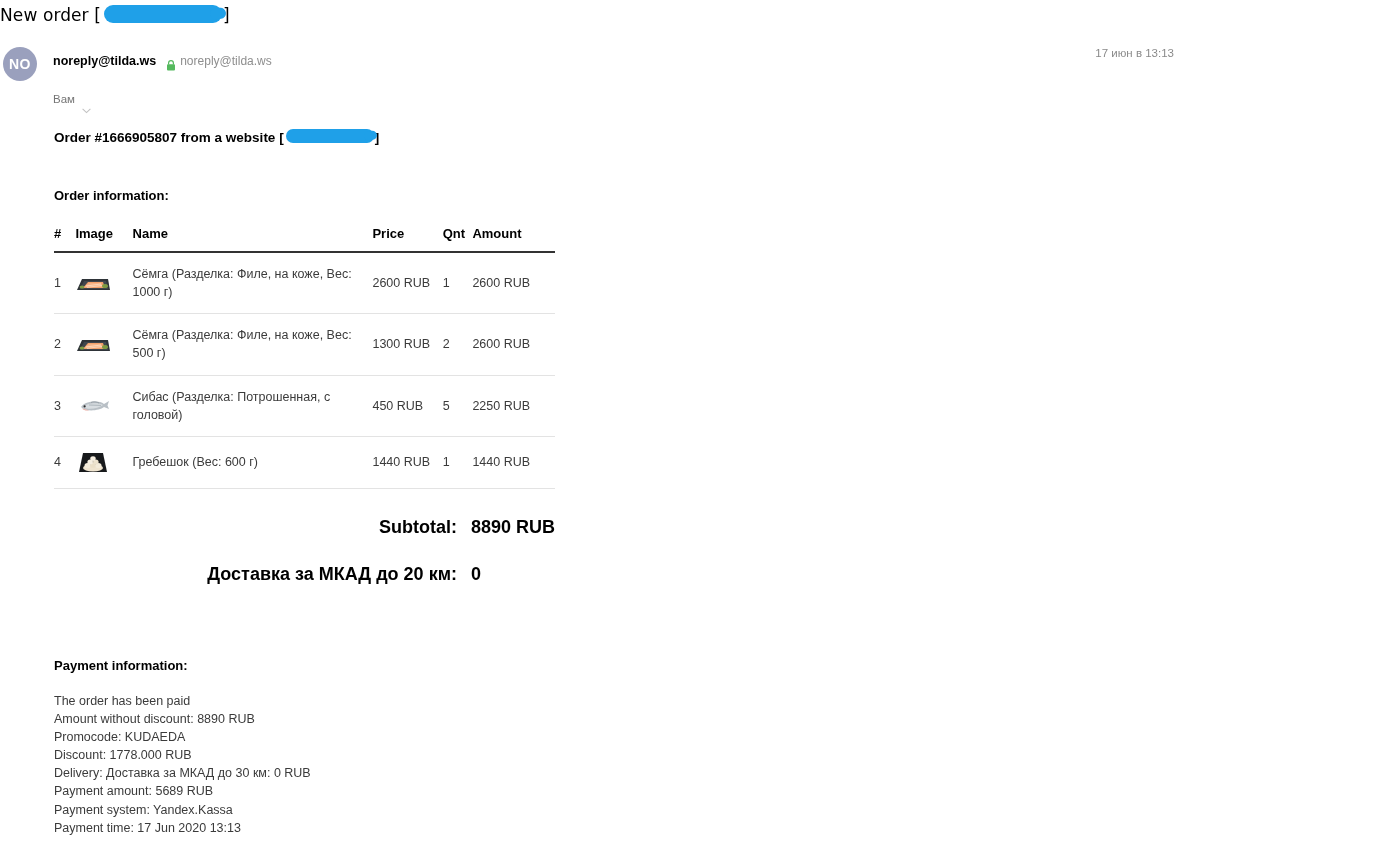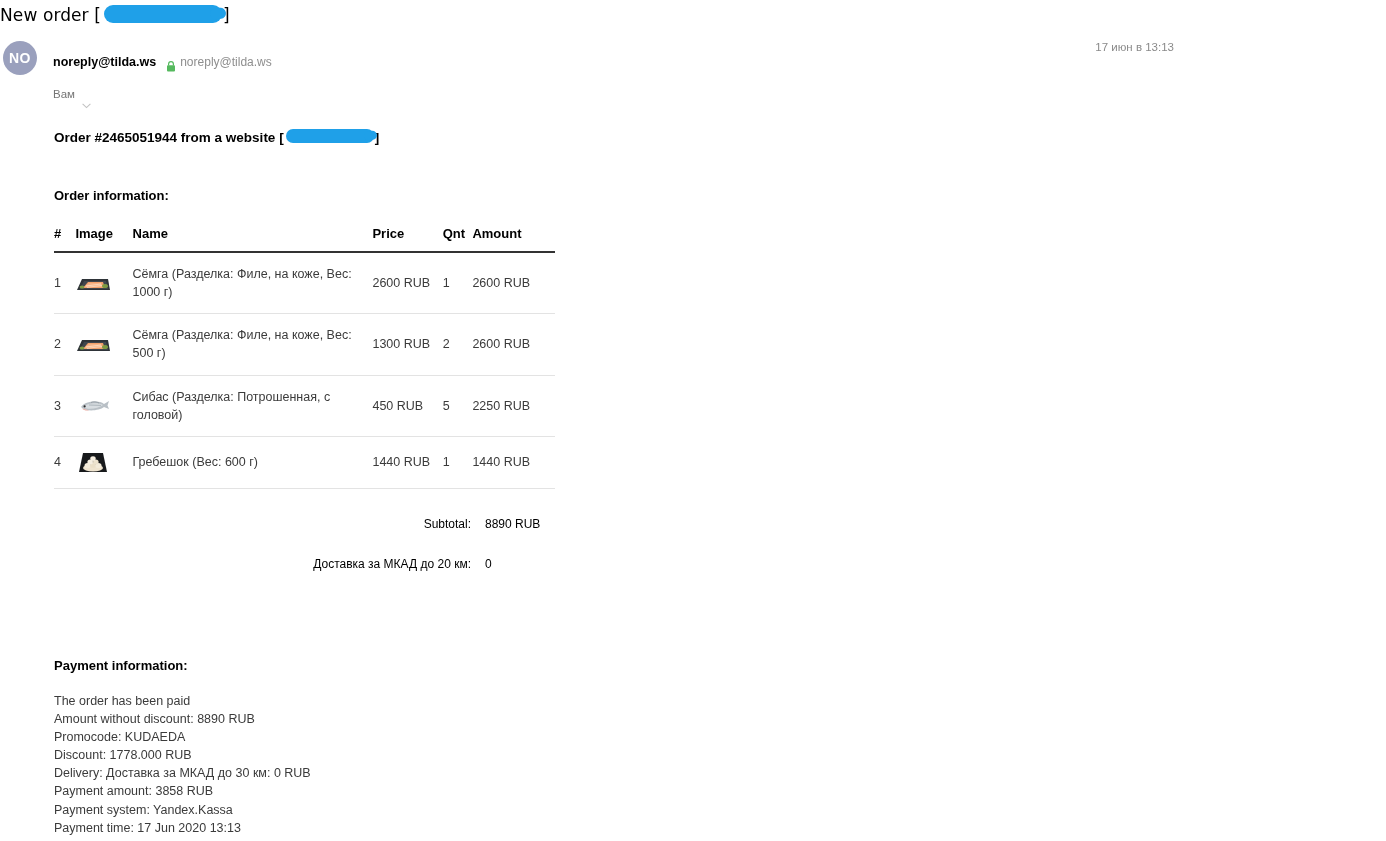--- a/index.html
+++ b/index.html
@@ -51,21 +51,21 @@
     height: 11px;
     background: #1fa0e8;
     border-radius: 6px;
     transform: rotate(-6deg);
   }
 
   
   #sender-row {
     position: absolute;
     left: 0px;
-    top: 38px;
+    top: 44px;
     width: 1176px;
     height: 44px;
   }
   #avatar {
     position: absolute;
     left: 3px;
     top: 3px;
     width: 34px;
     height: 34px;
     border-radius: 50%;
@@ -81,21 +81,21 @@
   }
   #sender-block {
     position: absolute;
     left: 53px;
     top: 0px;
   }
   #sender-name-line {
     display: flex;
     align-items: center;
     height: 16px;
-    margin-top: 16px;
+    margin-top: 9px;
   }
   #sender-name {
     font-size: 12.5px;
     font-weight: bold;
     color: #000000;
     font-family: "Liberation Sans", sans-serif;
   }
   #lock-icon {
     display: inline-block;
     margin-left: 10px;
@@ -106,21 +106,21 @@
     top: 0px;
   }
   #sender-email {
     font-size: 12px;
     color: #8e8e8e;
     font-family: "Liberation Sans", sans-serif;
   }
   #recipient-line {
     display: flex;
     align-items: flex-end;
-    margin-top: 18px;
+    margin-top: 24px;
   }
   #recipient-label {
     font-size: 11.5px;
     color: #757575;
     font-family: "Liberation Sans", sans-serif;
   }
   #recipient-chevron {
     margin-left: 7px;
     width: 9px;
     height: 6px;
@@ -220,22 +220,22 @@
   
   #totals-table {
     position: absolute;
     left: 0px;
     top: 376px;
     width: 501px;
     border-collapse: collapse;
     font-family: "Liberation Sans", sans-serif;
   }
   #totals-table td {
-    font-size: 12px;
-    font-weight: normal;
+    font-size: 18px;
+    font-weight: bold;
     padding: 13px 0;
     vertical-align: middle;
   }
   .totals-label {
     text-align: right;
     width: 417px;
     padding-right: 14px !important;
     white-space: nowrap;
   }
   .totals-value {
@@ -299,21 +299,21 @@
       </span>
     </div>
   </div>
 
   <div id="timestamp">17 июн в 13:13</div>
 </div>
 
 <div id="email-body">
 
   <div id="order-heading">
-    <span>Order #2465051944 from a website [</span>
+    <span>Order #1666905807 from a website [</span>
     <span id="order-redaction" class="redaction"></span>
     <span>]</span>
   </div>
 
   <div id="order-info-heading">Order information:</div>
 
   <table id="items-table">
     <thead>
       <tr>
         <th class="col-idx">#</th>
@@ -432,18 +432,18 @@
   </table>
 
   <div id="payment-heading">Payment information:</div>
 
   <div id="payment-lines">
     <div>The order has been paid</div>
     <div>Amount without discount: 8890 RUB</div>
     <div>Promocode: KUDAEDA</div>
     <div>Discount: 1778.000 RUB</div>
     <div>Delivery: Доставка за МКАД до 30 км: 0 RUB</div>
-    <div>Payment amount: 3858 RUB</div>
+    <div>Payment amount: 5689 RUB</div>
     <div>Payment system: Yandex.Kassa</div>
     <div>Payment time: 17 Jun 2020 13:13</div>
   </div>
 
 </div>
 
 </body></html>

